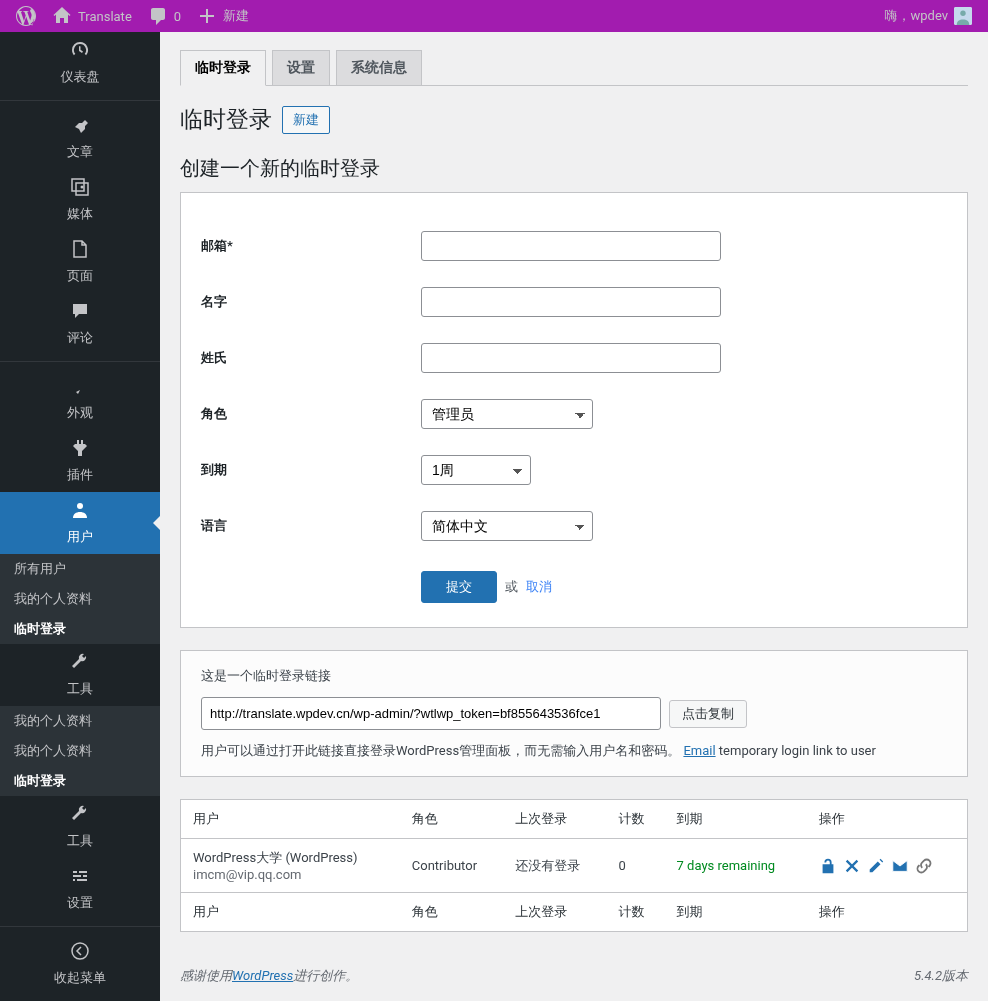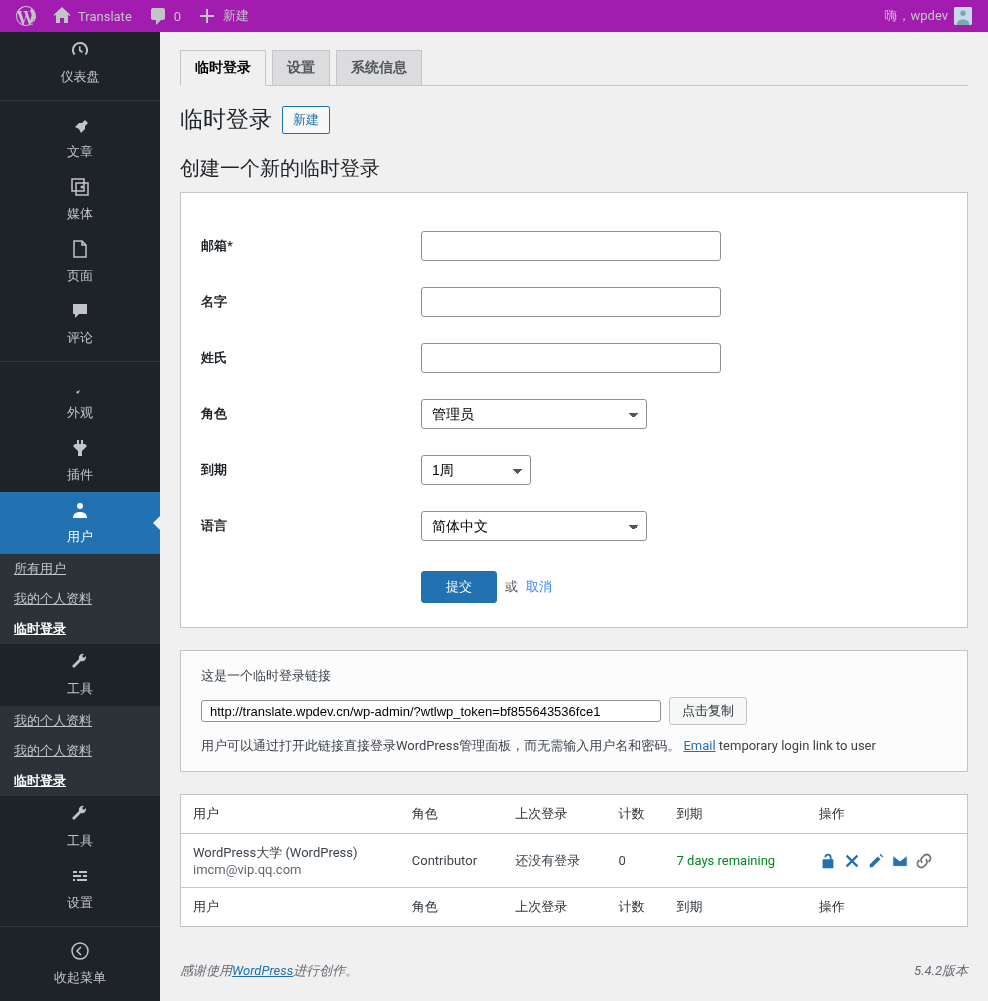--- a/index.html
+++ b/index.html
@@ -12,44 +12,44 @@
   .dashicon{width:20px;height:20px;display:inline-block;flex:0 0 20px;}
   .dashicon svg{width:100%;height:100%;fill:currentColor;}
   
   #wrap{display:flex;min-height:calc(1001px - 32px);}
   #sidebar{width:160px;background:#1d2327;color:#c3c4c7;flex:0 0 160px;}
   .menu-item{display:flex;align-items:center;gap:8px;padding:8px 10px;color:#c3c4c7;cursor:pointer;position:relative;flex-direction:column;}
   .menu-item.active{background:#2271b1;color:#fff;}
   .menu-item.active::after{content:"";position:absolute;right:-1px;top:50%;transform:translateY(-50%);width:0;height:0;border-top:8px solid transparent;border-bottom:8px solid transparent;border-right:8px solid #f0f0f1;}
   .menu-sep{border-top:1px solid #32373c;margin:6px 0;}
   .submenu{background:#2c3338;}
-  .submenu .sub-item{padding:6px 10px 6px 14px;color:#c3c4c7;cursor:pointer;font-size:13px;text-decoration:underline;}
+  .submenu .sub-item{padding:6px 10px 6px 14px;color:#c3c4c7;cursor:pointer;font-size:13px;}
   .submenu .sub-item.current{color:#fff;font-weight:600;}
   #content{flex:1;padding:0 20px 40px 20px;position:relative;min-width:0;}
   
   .nav-tabs{margin-top:18px;border-bottom:1px solid #c3c4c7;display:flex;}
   .nav-tab{padding:8px 14px;background:#dcdcde;border:1px solid #c3c4c7;border-bottom:none;margin-right:6px;cursor:pointer;color:#50575e;font-size:14px;font-weight:600;}
   .nav-tab.active{background:#f0f0f1;color:#000;border-bottom:1px solid #f0f0f1;margin-bottom:-1px;}
   h1.wp-heading{font-size:23px;font-weight:400;margin:18px 0 6px 0;color:#1d2327;display:flex;align-items:center;gap:10px;}
   .page-title-action{border:1px solid #2271b1;color:#2271b1;font-size:13px;padding:4px 10px;border-radius:2px;cursor:pointer;text-decoration:none;background:#f6f7f7;}
   h2.sub{font-size:20px;font-weight:400;margin:20px 0 10px;color:#1d2327;}
   .card{background:#fff;border:1px solid #c3c4c7;padding:12px 20px 24px;margin-top:10px;}
   .form-row{display:flex;align-items:center;margin:26px 0;}
   .form-row label{width:220px;font-weight:600;color:#1d2327;}
   .form-row input[type=text],.form-row input[type=email]{width:300px;padding:4px 8px;border:1px solid #8c8f94;border-radius:3px;height:30px;background:#fff;font-size:14px;}
-  .form-row select{width:226px;padding:2px 28px 2px 10px;border:1px solid #8c8f94;border-radius:3px;height:30px;background:#fff;font-size:14px;appearance:none;background-image:linear-gradient(45deg,transparent 50%,#555 50%),linear-gradient(135deg,#555 50%,transparent 50%);background-position:right 12px top 13px,right 7px top 13px;background-size:5px 5px,5px 5px;background-repeat:no-repeat;}
+  .form-row select{width:172px;padding:2px 28px 2px 10px;border:1px solid #8c8f94;border-radius:3px;height:30px;background:#fff;font-size:14px;appearance:none;background-image:linear-gradient(45deg,transparent 50%,#555 50%),linear-gradient(135deg,#555 50%,transparent 50%);background-position:right 12px top 13px,right 7px top 13px;background-size:5px 5px,5px 5px;background-repeat:no-repeat;}
   .form-row select.narrow{width:110px;}
   .submit-row{display:flex;align-items:center;margin-top:30px;}
   .submit-row .pad{width:220px;}
   .button-primary{background:#2271b1;border:1px solid #2271b1;color:#fff;padding:6px 24px;border-radius:3px;cursor:pointer;font-size:13px;}
   .or{margin:0 8px;color:#50575e;}
   .cancel{color:#3b82f6;cursor:pointer;}
   .notice-box{background:#fcfcfc;border:1px solid #c3c4c7;padding:16px 20px;margin-top:22px;}
   .link-row{display:flex;align-items:center;gap:8px;margin:12px 0;}
-  .link-row input{flex:0 0 460px;width:460px;padding:4px 8px;border:1px solid #8c8f94;border-radius:3px;height:22px;background:#fff;font-size:13px;}
+  .link-row input{flex:0 0 460px;width:460px;padding:4px 8px;border:1px solid #8c8f94;border-radius:3px;height:33px;background:#fff;font-size:13px;}
   .button-secondary{background:#f6f7f7;border:1px solid #c3c4c7;color:#2c3338;padding:4px 12px;border-radius:3px;cursor:pointer;font-size:13px;}
   .link-a{color:#2271b1;cursor:pointer;text-decoration:underline;}
   table.list{width:100%;border-collapse:collapse;margin-top:22px;background:#fff;border:1px solid #c3c4c7;}
   table.list th,table.list td{padding:10px 12px;text-align:left;font-size:13px;}
   table.list thead th{border-bottom:1px solid #c3c4c7;color:#2c3338;font-weight:400;}
   table.list tfoot th{border-top:1px solid #c3c4c7;color:#2c3338;font-weight:400;}
   .green{color:#008a20;}
   .actions-cell{display:flex;flex-wrap:wrap;gap:6px;align-items:center;}
   .actions-cell .ic{width:18px;height:18px;color:#2271b1;cursor:pointer;}
   .actions-cell .ic svg{width:100%;height:100%;fill:currentColor;}

